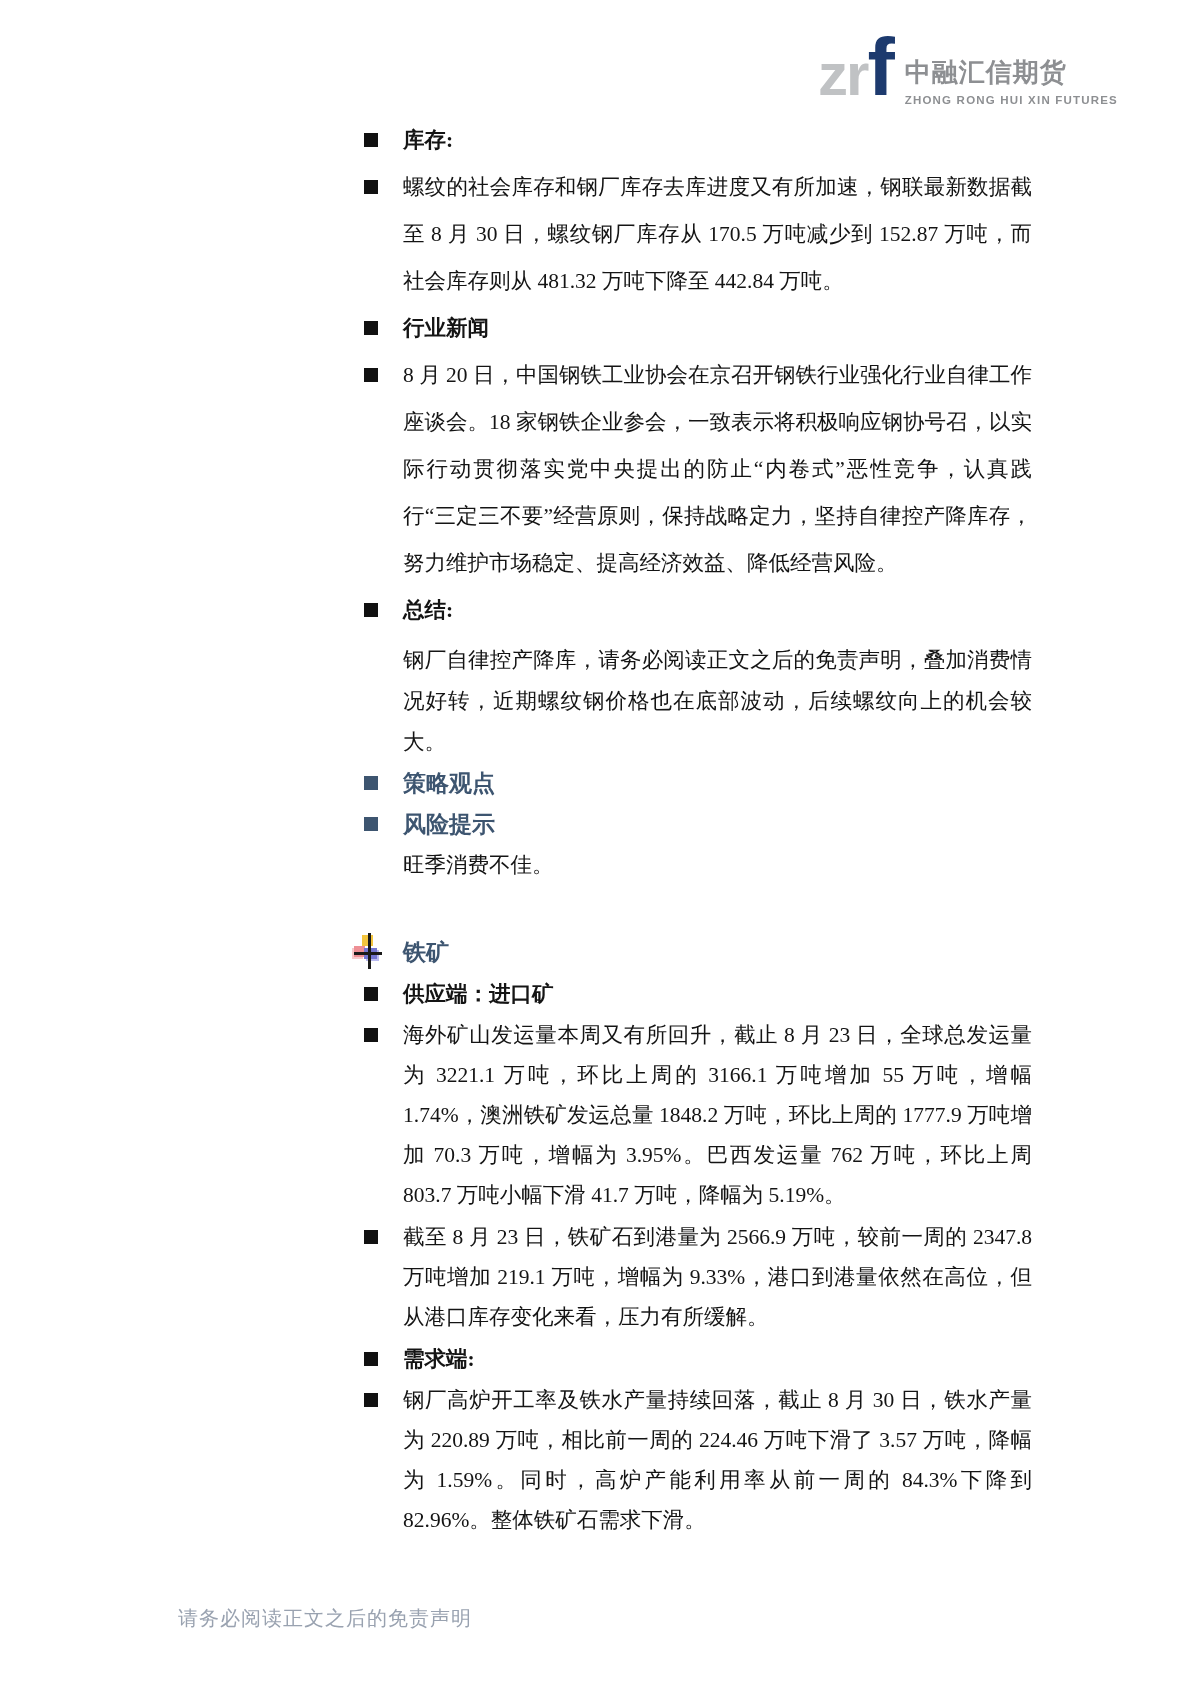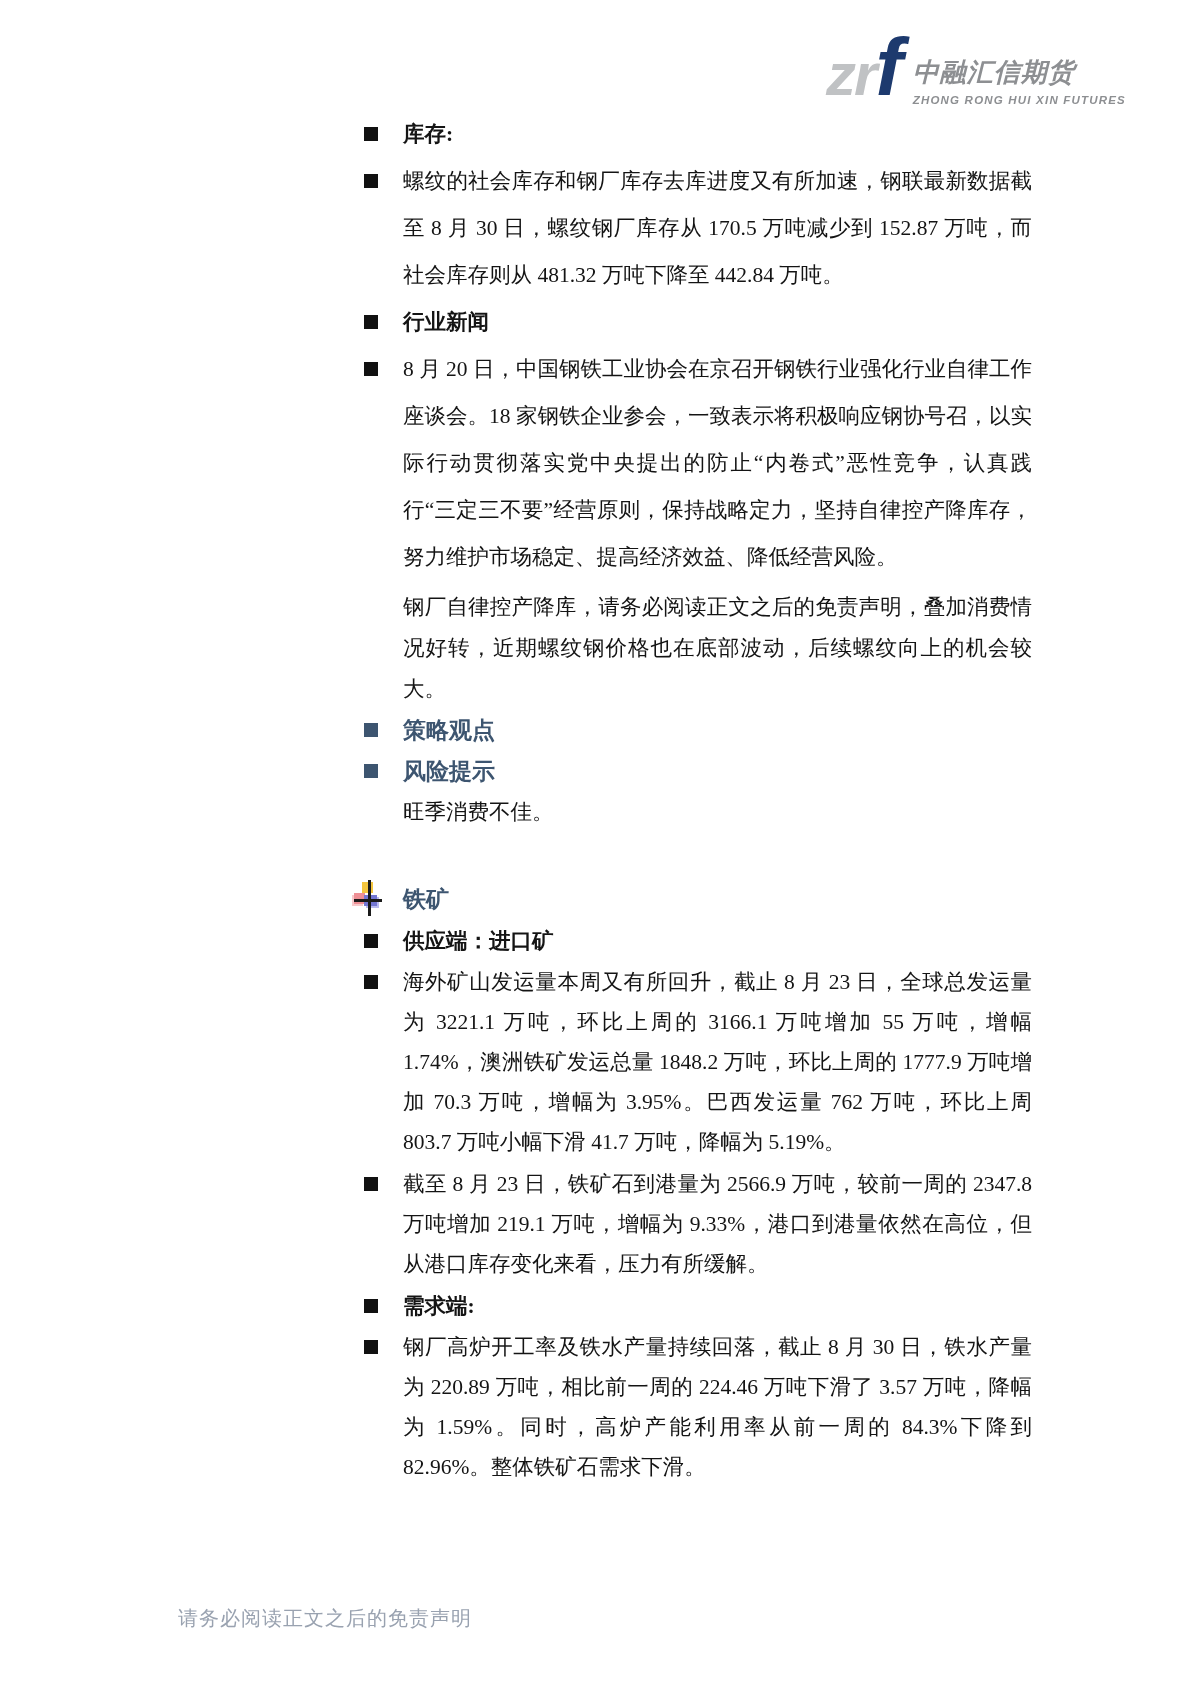--- a/index.html
+++ b/index.html
@@ -5,30 +5,30 @@
   * { margin:0; padding:0; box-sizing:border-box; }
   html,body { background:#ffffff; }
   .page {
     position:relative; width:1190px; height:1683px; margin:0 auto;
     background:#ffffff; overflow:hidden;
     font-family:"Liberation Serif","DejaVu Serif",serif;
     color:#141414;
   }
 
   
-  .logo { position:absolute; top:26px; right:64px; display:flex; align-items:flex-end;font-style:italic; }
+  .logo { position:absolute; top:26px; right:72px; display:flex; align-items:flex-end; }
   .logo-zrf { font-family:"Liberation Sans","DejaVu Sans",sans-serif; font-weight:bold; letter-spacing:-2px; line-height:1; white-space:nowrap; }
   .logo-zr { font-size:60px; color:#c0c2c4; }
   .logo-f  { font-size:82px; color:#1d3a6e; }
   .logo-names { margin-left:12px; padding-bottom:2px; font-family:"Liberation Sans","DejaVu Sans",sans-serif; }
   .logo-cn { font-size:26px; font-weight:bold; color:#8d8f92; letter-spacing:1px; line-height:1.1; white-space:nowrap; }
   .logo-en { font-size:11.5px; font-weight:bold; color:#8d8f92; letter-spacing:1.2px; margin-top:7px; white-space:nowrap; }
 
   
-  .content { position:absolute; left:364px; top:111px; width:668px; font-size:21.5px; }
+  .content { position:absolute; left:364px; top:117px; width:668px; font-size:21.5px; }
   .item { position:relative; padding-left:39px; }
   .para { text-align:justify; text-justify:inter-ideograph; }
   .loose { line-height:47px; }
   .tight { line-height:41px; }
   .para40 { line-height:40px; }
   .h-black { font-weight:bold; }
   .h-blue { font-weight:bold; color:#3d5570; font-size:23px; }
 
   .bullet { position:absolute; left:0; width:14px; height:14px; background:#111111; }
   .loose > .bullet { top:16px; }
@@ -79,20 +79,24 @@
     <div class="item loose h-black">
       <span class="bullet"></span>
       <span>行业新闻</span>
     </div>
 
     <div class="item loose para">
       <span class="bullet"></span>
       <span>8 月 20 日，中国钢铁工业协会在京召开钢铁行业强化行业自律工作座谈会。18 家钢铁企业参会，一致表示将积极响应钢协号召，以实际行动贯彻落实党中央提出的防止“内卷式”恶性竞争，认真践行“三定三不要”经营原则，保持战略定力，坚持自律控产降库存，努力维护市场稳定、提高经济效益、降低经营风险。</span>
     </div>
 
+    <div class="item loose h-black">
+      <span class="bullet"></span>
+      <span>总结:</span>
+    </div>
 
     <div class="item tight para mt6">
       <span>钢厂自律控产降库，请务必阅读正文之后的免责声明，叠加消费情况好转，近期螺纹钢价格也在底部波动，后续螺纹向上的机会较大。</span>
     </div>
 
     <div class="item tight h-blue">
       <span class="bullet blue"></span>
       <span>策略观点</span>
     </div>
 

